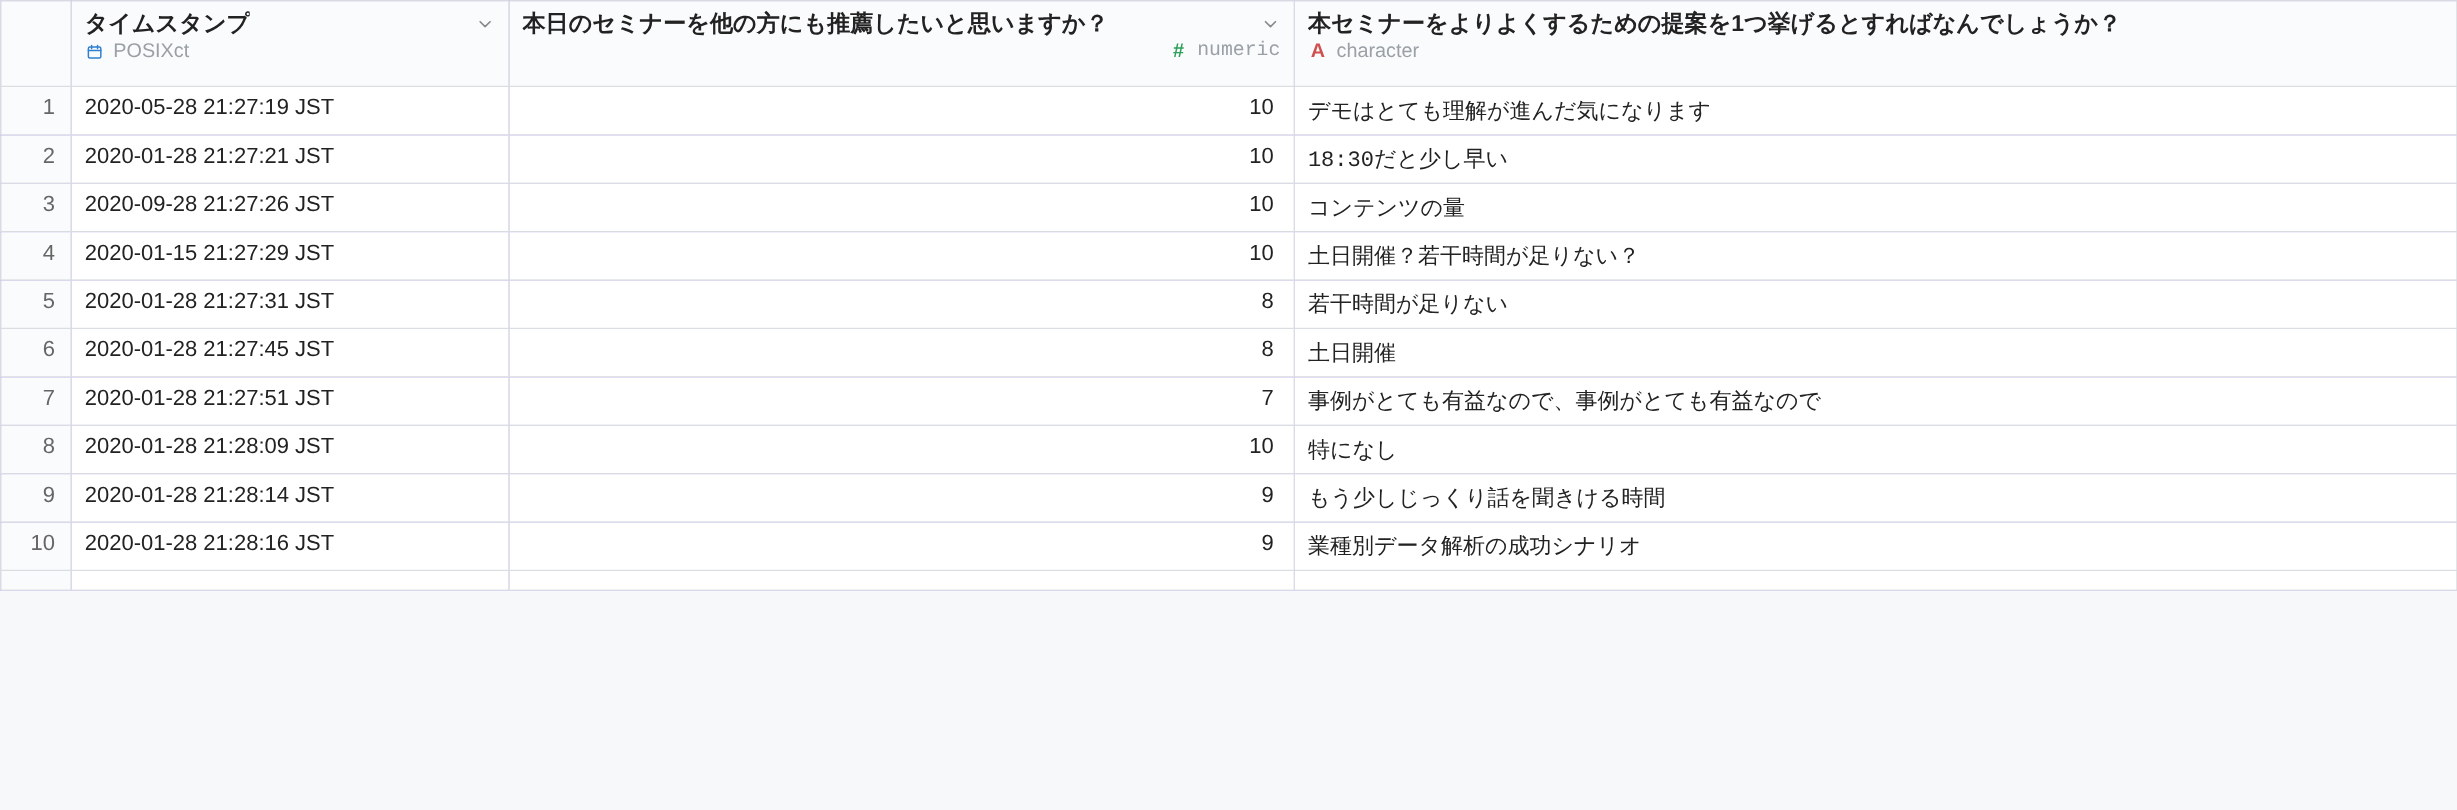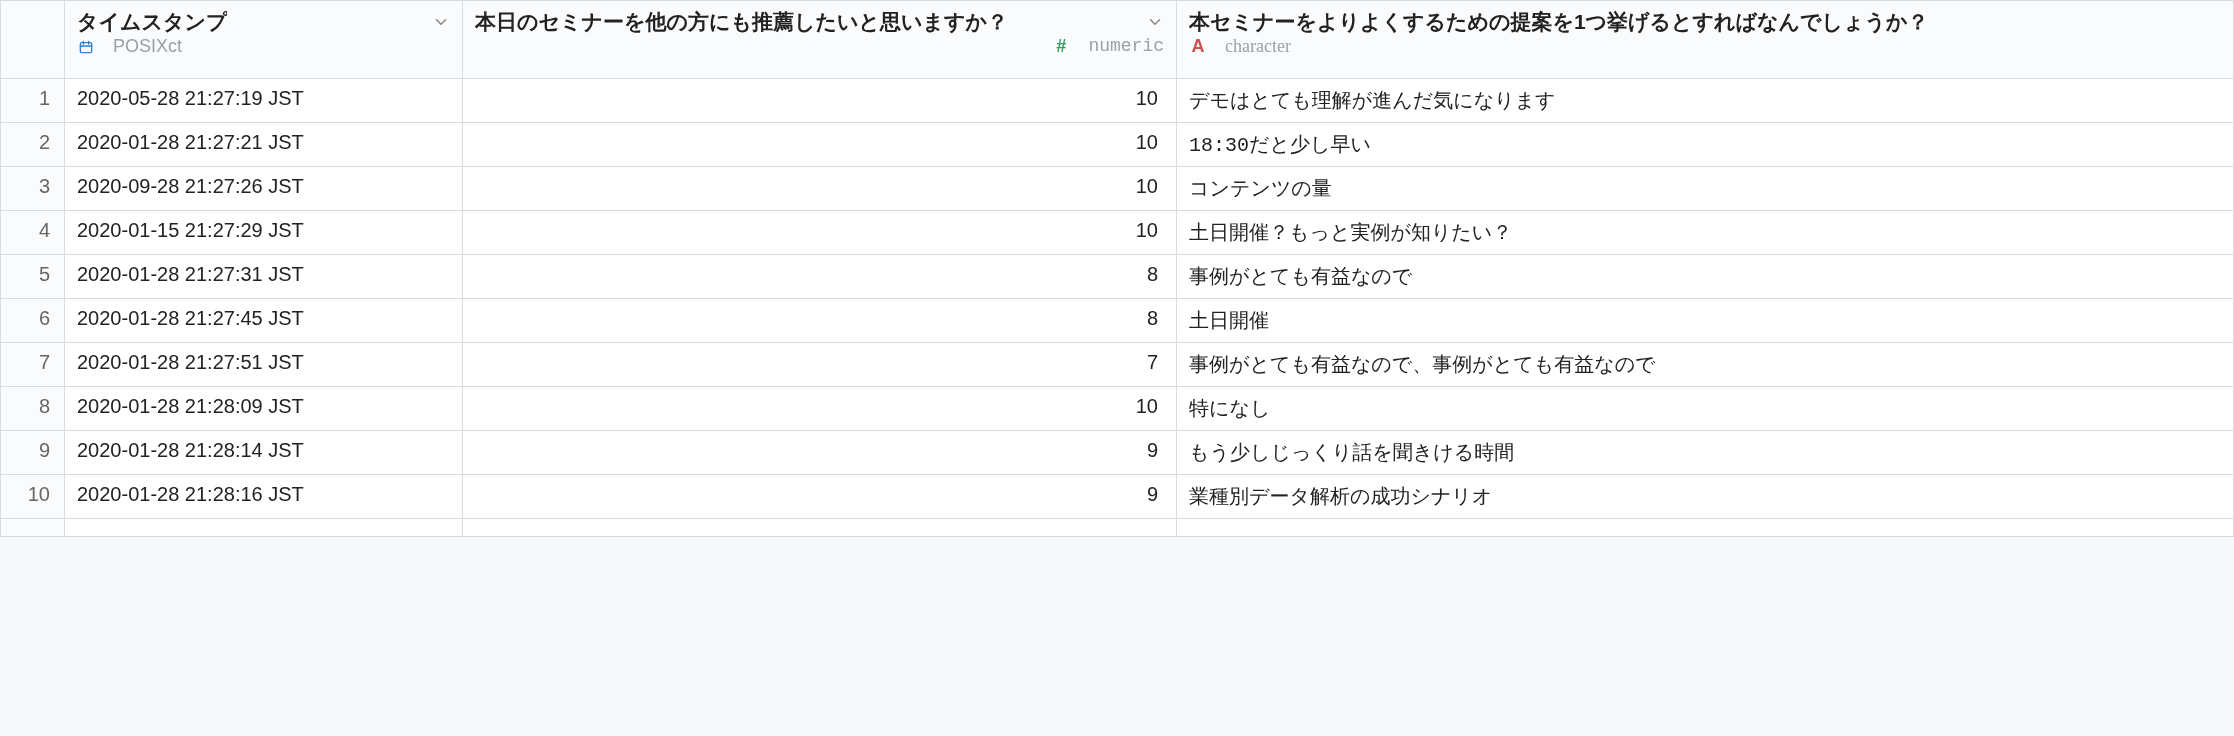--- a/index.html
+++ b/index.html
@@ -58,31 +58,31 @@
   .chev {
     flex: 0 0 auto;
     width: 18px;
     height: 18px;
     margin-top: 4px;
   }
   .type-row {
     margin-top: 2px;
     display: flex;
     align-items: center;
-    gap: 18px;
+    gap: 8px;
     font-size: 18px;
     font-weight: 400;
   }
   .type-row.right {
     justify-content: flex-end;
   }
   .type-icn { width: 18px; height: 18px; display: inline-flex; align-items: center; justify-content: center; }
   .type-lbl-posix  { color: #9aa0a6; }
   .type-lbl-num    { color: #9aa0a6; font-family: Liberation Mono, monospace; }
-  .type-lbl-char   { color: #9aa0a6; font-family: Liberation Serif, serif; }
+  .type-lbl-char   { color: #9aa0a6; }
   .icn-posix svg path, .icn-posix svg rect { stroke: #2f80d0; }
   .icn-num  { color: #2fa05a; font-weight: 700; font-size: 18px; }
   .icn-char { color: #d05050; font-weight: 700; font-size: 18px; }
 
   tbody td {
     height: 42px;
     font-size: 20px;
     color: #222;
   }
   tbody tr:nth-child(odd) td { background: #ffffff; }
@@ -221,35 +221,35 @@
           <td class="idx-cell">
             <div class="cell-inner">4</div>
           </td>
           <td class="ts-cell">
             <div class="cell-inner">2020-01-15 21:27:29 JST</div>
           </td>
           <td class="num-cell">
             <div class="cell-inner">10</div>
           </td>
           <td class="txt-cell">
-            <div class="cell-inner">土日開催？もっと実例が知りたい？</div>
+            <div class="cell-inner">土日開催？若干時間が足りない？</div>
           </td>
         </tr>
         <tr>
           <td class="idx-cell">
             <div class="cell-inner">5</div>
           </td>
           <td class="ts-cell">
             <div class="cell-inner">2020-01-28 21:27:31 JST</div>
           </td>
           <td class="num-cell">
             <div class="cell-inner">8</div>
           </td>
           <td class="txt-cell">
-            <div class="cell-inner">事例がとても有益なので</div>
+            <div class="cell-inner">若干時間が足りない</div>
           </td>
         </tr>
         <tr>
           <td class="idx-cell">
             <div class="cell-inner">6</div>
           </td>
           <td class="ts-cell">
             <div class="cell-inner">2020-01-28 21:27:45 JST</div>
           </td>
           <td class="num-cell">

